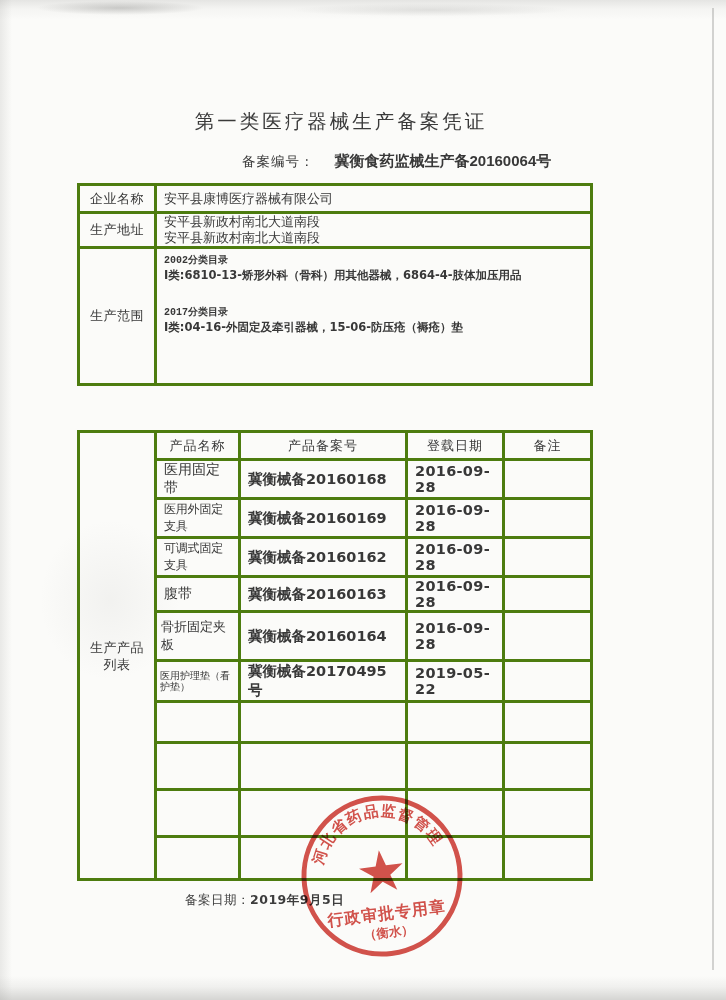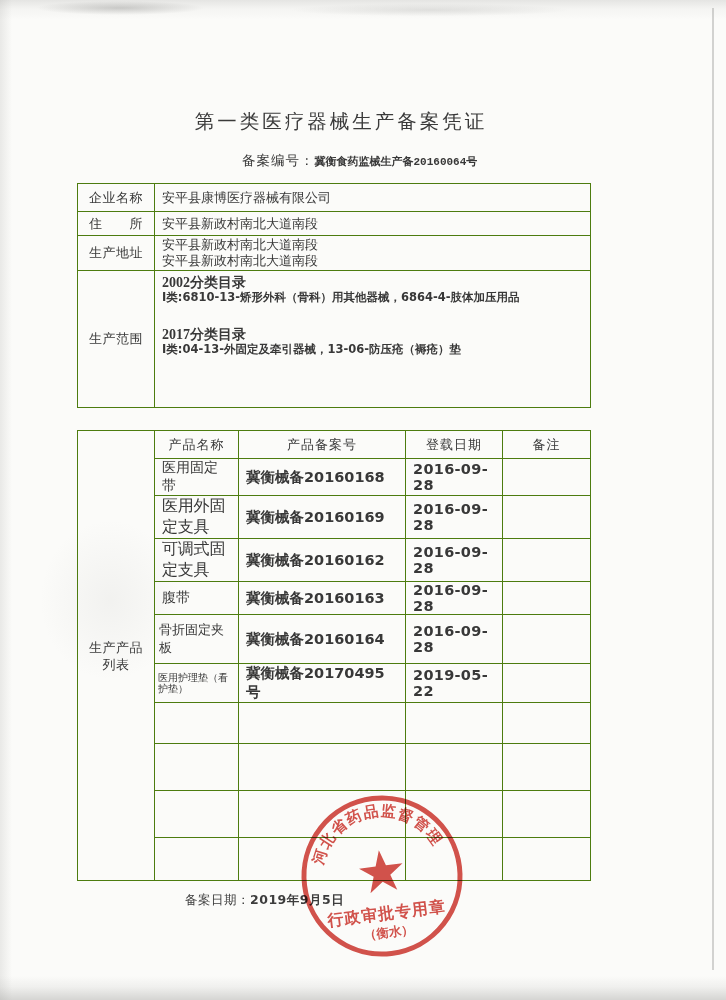--- a/index.html
+++ b/index.html
@@ -24,40 +24,40 @@
     background:rgba(150,150,148,.40);}
   .blob{position:absolute;pointer-events:none;border-radius:50%;}
   .blob1{left:40px;top:520px;width:140px;height:160px;
     background:radial-gradient(closest-side, rgba(160,160,155,.10), rgba(0,0,0,0));}
 
   .title{position:absolute;top:108px;left:0;width:726px;text-align:center;
     transform:translateX(-22px);font-size:19.5px;letter-spacing:3px;
     font-weight:500;color:#3a3a3a;}
   .filing-line{position:absolute;top:152px;left:242px;font-size:13.5px;
     letter-spacing:1px;color:#383838;}
-  .filing-line .num{font-family:Liberation Mono, monospace;font-weight:600;
-    font-size:11px;letter-spacing:0;}
+  .filing-line .num{font-family:Liberation Sans, sans-serif;font-weight:600;
+    font-size:15px;letter-spacing:0;margin-left:20px;}
 
   table{border-collapse:collapse;table-layout:fixed;position:absolute;left:77px;width:513px;}
-  td,th{border:1px solid #4d7c0f;padding:0 7px;font-weight:normal;
+  td,th{border:3px solid #4d7c0f;padding:0 7px;font-weight:normal;
     font-size:13px;color:#383838;overflow:hidden;}
   .info-table{top:183px;}
   .info-table td.lbl{text-align:center;padding:0 4px;letter-spacing:.5px;}
   .num{font-family:"DejaVu Sans", sans-serif;font-weight:600;}
   .mixed{font-family:"DejaVu Sans", serif;}
   .scope-cell{vertical-align:top;padding-top:4px;font-size:12px;line-height:15px;}
-  .scope-cell .cat{font-family:Liberation Serif, serif;font-weight:600;font-size:14px;}
+  .scope-cell .cat{font-family:Liberation Mono, monospace;font-weight:600;font-size:10px;}
   .scope-cell .line{font-family:"DejaVu Sans", serif;font-size:11.5px;font-weight:600;}
   .scope-cell .gap{height:22px;}
 
   .products-table{top:430px;}
   .products-table th{text-align:center;letter-spacing:1px;}
   .products-table td.section-lbl{text-align:center;line-height:17px;letter-spacing:.5px;}
   .pname{font-size:14px;}
-  .pname-sm{font-size:16px;letter-spacing:-.2px;font-family:Liberation Mono, monospace;}
+  .pname-sm{font-size:12px;letter-spacing:-.2px;font-family:Liberation Mono, monospace;}
   .pname-xs{font-size:10px;line-height:11px;padding:0 3px;}
   .pno{font-family:"DejaVu Sans", serif;font-weight:600;font-size:14.5px;}
   .pdate{font-family:"DejaVu Sans", sans-serif;font-weight:600;font-size:14.5px;letter-spacing:.3px;}
 
   .footer-line{position:absolute;left:185px;font-size:12.5px;letter-spacing:.5px;color:#3c3c3c;}
   .footer-line .num{font-size:12.5px;}
   .fl1{top:871px;}
   .fl2{top:892px;}
 
   .stamp{position:absolute;left:294px;top:788px;width:176px;height:176px;
@@ -85,39 +85,35 @@
         <col style="width:77px">
         <col style="width:183px">
         <col style="width:78px">
         <col style="width:175px">
       </colgroup>
     <tbody>
         <tr style="height:28px">
       <td class="lbl">企业名称</td>
       <td colspan="3">安平县康博医疗器械有限公司</td>
     </tr>
-    <tr style="height:24px">
-      <td class="lbl">住　　所</td>
-      <td colspan="3">安平县新政村南北大道南段</td>
-    </tr>
     <tr style="height:35px">
       <td class="lbl">生产地址</td>
       <td colspan="3" style="line-height:16px">
         <div>安平县新政村南北大道南段</div>
         <div>安平县新政村南北大道南段</div>
       </td>
     </tr>
     <tr style="height:137px">
       <td class="lbl">生产范围</td>
       <td colspan="3" class="scope-cell">
         <div class="cat">2002分类目录</div>
         <div class="line">I类:6810-13-矫形外科（骨科）用其他器械，6864-4-肢体加压用品</div>
         <div class="gap"></div>
         <div class="cat">2017分类目录</div>
-        <div class="line">I类:04-13-外固定及牵引器械，13-06-防压疮（褥疮）垫</div>
+        <div class="line">I类:04-16-外固定及牵引器械，15-06-防压疮（褥疮）垫</div>
       </td>
     </tr>
   </tbody>
     </table>
 
   <table class="products-table">
     <colgroup>
         <col style="width:77px">
         <col style="width:84px">
         <col style="width:167px">

